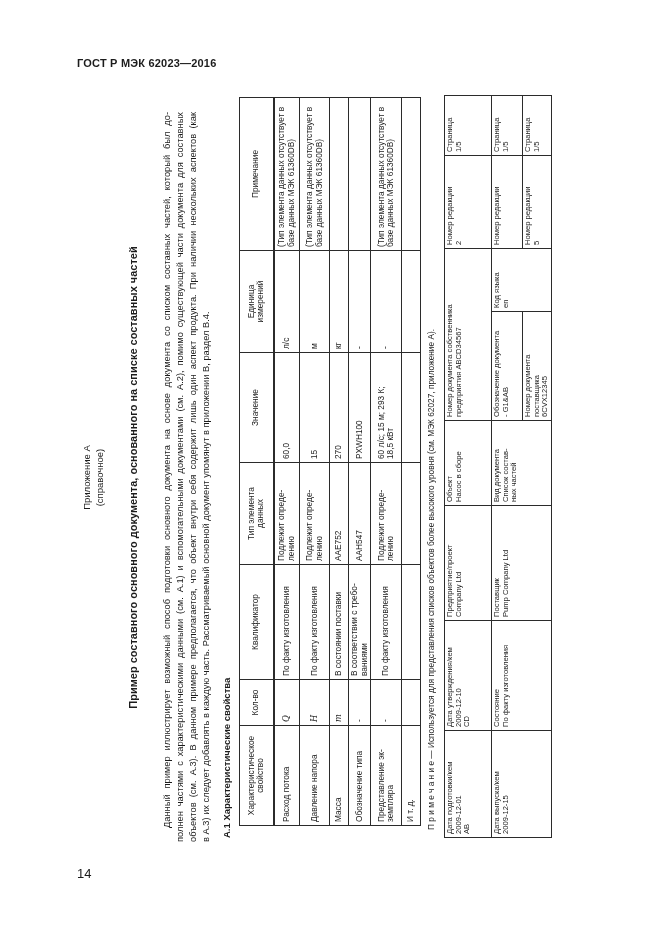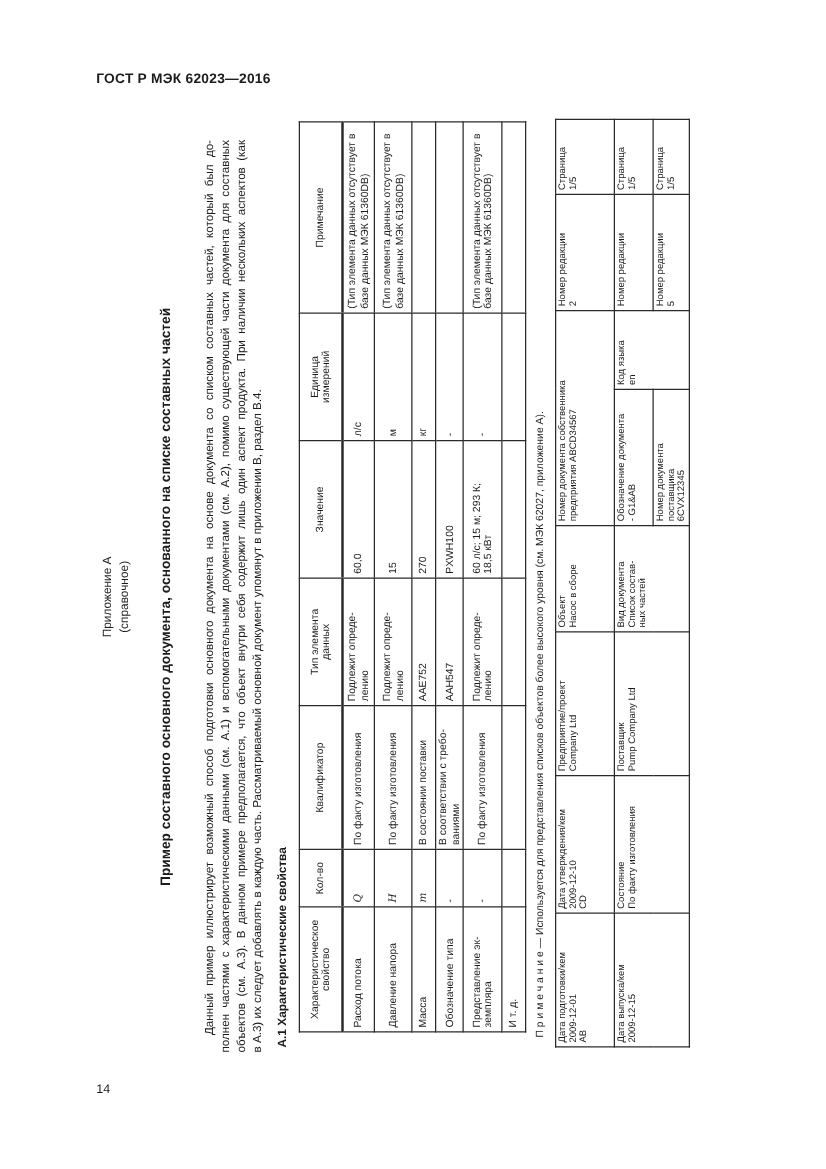--- a/index.html
+++ b/index.html
@@ -1,19 +1,19 @@
 <!DOCTYPE html>
 <html><head>
 <meta charset="utf-8">
 <style>
   html,body{margin:0;padding:0;background:#ffffff;}
   #page{position:relative;width:661px;height:935px;background:#ffffff;overflow:hidden;
         font-family:"Liberation Sans",sans-serif;color:#1c1c1c;}
   .hdr{position:absolute;left:77px;top:57px;font-size:11px;font-weight:bold;letter-spacing:.2px;}
-  .pgnum{position:absolute;left:77px;top:866px;font-size:10px;}
+  .pgnum{position:absolute;left:77px;top:866px;font-size:13px;}
 
   
   .landscape{position:absolute;left:75px;top:860px;width:765px;height:565px;
              transform:rotate(-90deg);transform-origin:0 0;}
   .apx-label{position:absolute;top:6px;left:0;width:765px;text-align:center;font-size:9.5px;}
   .apx-sub{position:absolute;top:19px;left:0;width:765px;text-align:center;font-size:9.5px;}
   .apx-title{position:absolute;top:52px;left:0;width:765px;text-align:center;font-size:11px;font-weight:bold;}
   .para{position:absolute;top:86px;left:18px;width:730px;font-size:9.3px;line-height:13px;}
   .jline{text-align:justify;text-align-last:justify;}
   .jlast{text-align:justify;text-align-last:left;}

